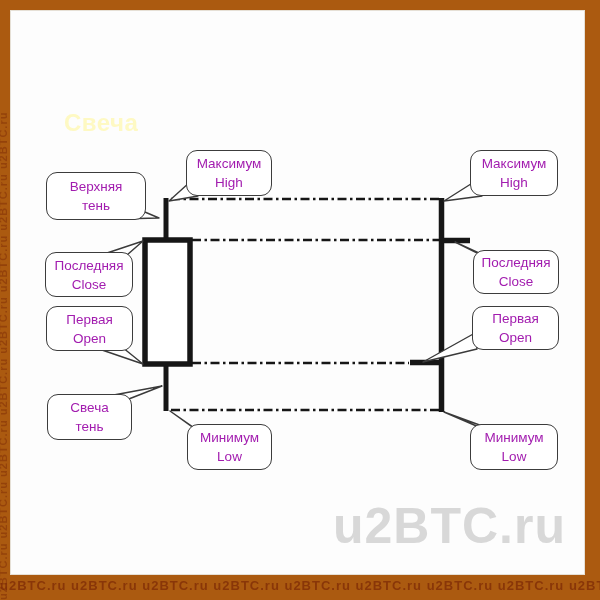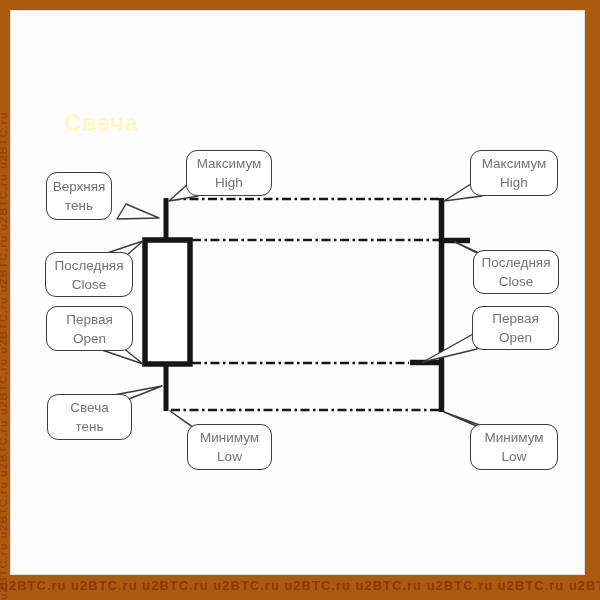--- a/index.html
+++ b/index.html
@@ -24,21 +24,21 @@
   .title-bar{left:388px;top:111px;}
   svg.diagram{position:absolute;left:0;top:0;width:600px;height:600px;color:var(--c-diagram,#161616);}
   .dash{stroke:currentColor;stroke-width:2.4;stroke-dasharray:9 3.5 2.5 3.5;fill:none;}
   .stroke{stroke:currentColor;fill:none;}
   .tail{fill:#ffffff;stroke:#3a3a3a;stroke-width:1.4;stroke-linejoin:round;}
   .bubble{
     position:absolute;background:#ffffff;
     border:1.6px solid var(--c-bubble_border,#3c3c3c);
     border-radius:11px;
     display:flex;flex-direction:column;justify-content:center;align-items:center;
-    font-size:13.5px;line-height:19px;color:#737373;text-align:center;
+    font-size:13.5px;line-height:19px;color:#a21caf;text-align:center;
     box-sizing:border-box;
   }
   .wm-large{
     position:absolute;left:333px;top:497px;
     font-size:50px;font-weight:bold;letter-spacing:1px;
     color:var(--c-watermark_large,#d8d8d8);
     white-space:nowrap;
   }
   .wm-bottom{
     position:absolute;left:0;top:578px;width:600px;height:20px;
@@ -82,21 +82,21 @@
     <polygon class="tail" points="103,397 116,404 162,386"></polygon>
     <polygon class="tail" points="193,427 202,434 170,411"></polygon>
     <polygon class="tail" points="474,182 482,196 444,201"></polygon>
     <polygon class="tail" points="481,254 493,261 455,242"></polygon>
     <polygon class="tail" points="475,333 477,349 423,362"></polygon>
     <polygon class="tail" points="485,427 495,434 444,412"></polygon>
   </svg>
 
   <div class="title title-candle">Свеча</div>
 
-  <div class="bubble" style="left:46px;top:172px;width:66px;height:48px">
+  <div class="bubble" style="left:46px;top:172px;width:100px;height:48px">
     <div>Верхняя</div>
     <div>тень</div>
   </div>
   <div class="bubble" style="left:186px;top:150px;width:86px;height:46px">
     <div>Максимум</div>
     <div>High</div>
   </div>
   <div class="bubble" style="left:45px;top:252px;width:88px;height:45px">
     <div>Последняя</div>
     <div>Close</div>
@@ -124,14 +124,15 @@
   </div>
   <div class="bubble" style="left:472px;top:306px;width:87px;height:44px">
     <div>Первая</div>
     <div>Open</div>
   </div>
   <div class="bubble" style="left:470px;top:424px;width:88px;height:46px">
     <div>Минимум</div>
     <div>Low</div>
   </div>
 
+  <div class="wm-large">u2BTC.ru</div>
   <div class="wm-bottom">u2BTC.ru  u2BTC.ru  u2BTC.ru  u2BTC.ru  u2BTC.ru  u2BTC.ru  u2BTC.ru  u2BTC.ru  u2BTC.ru</div>
 </div>
 
 </body></html>

